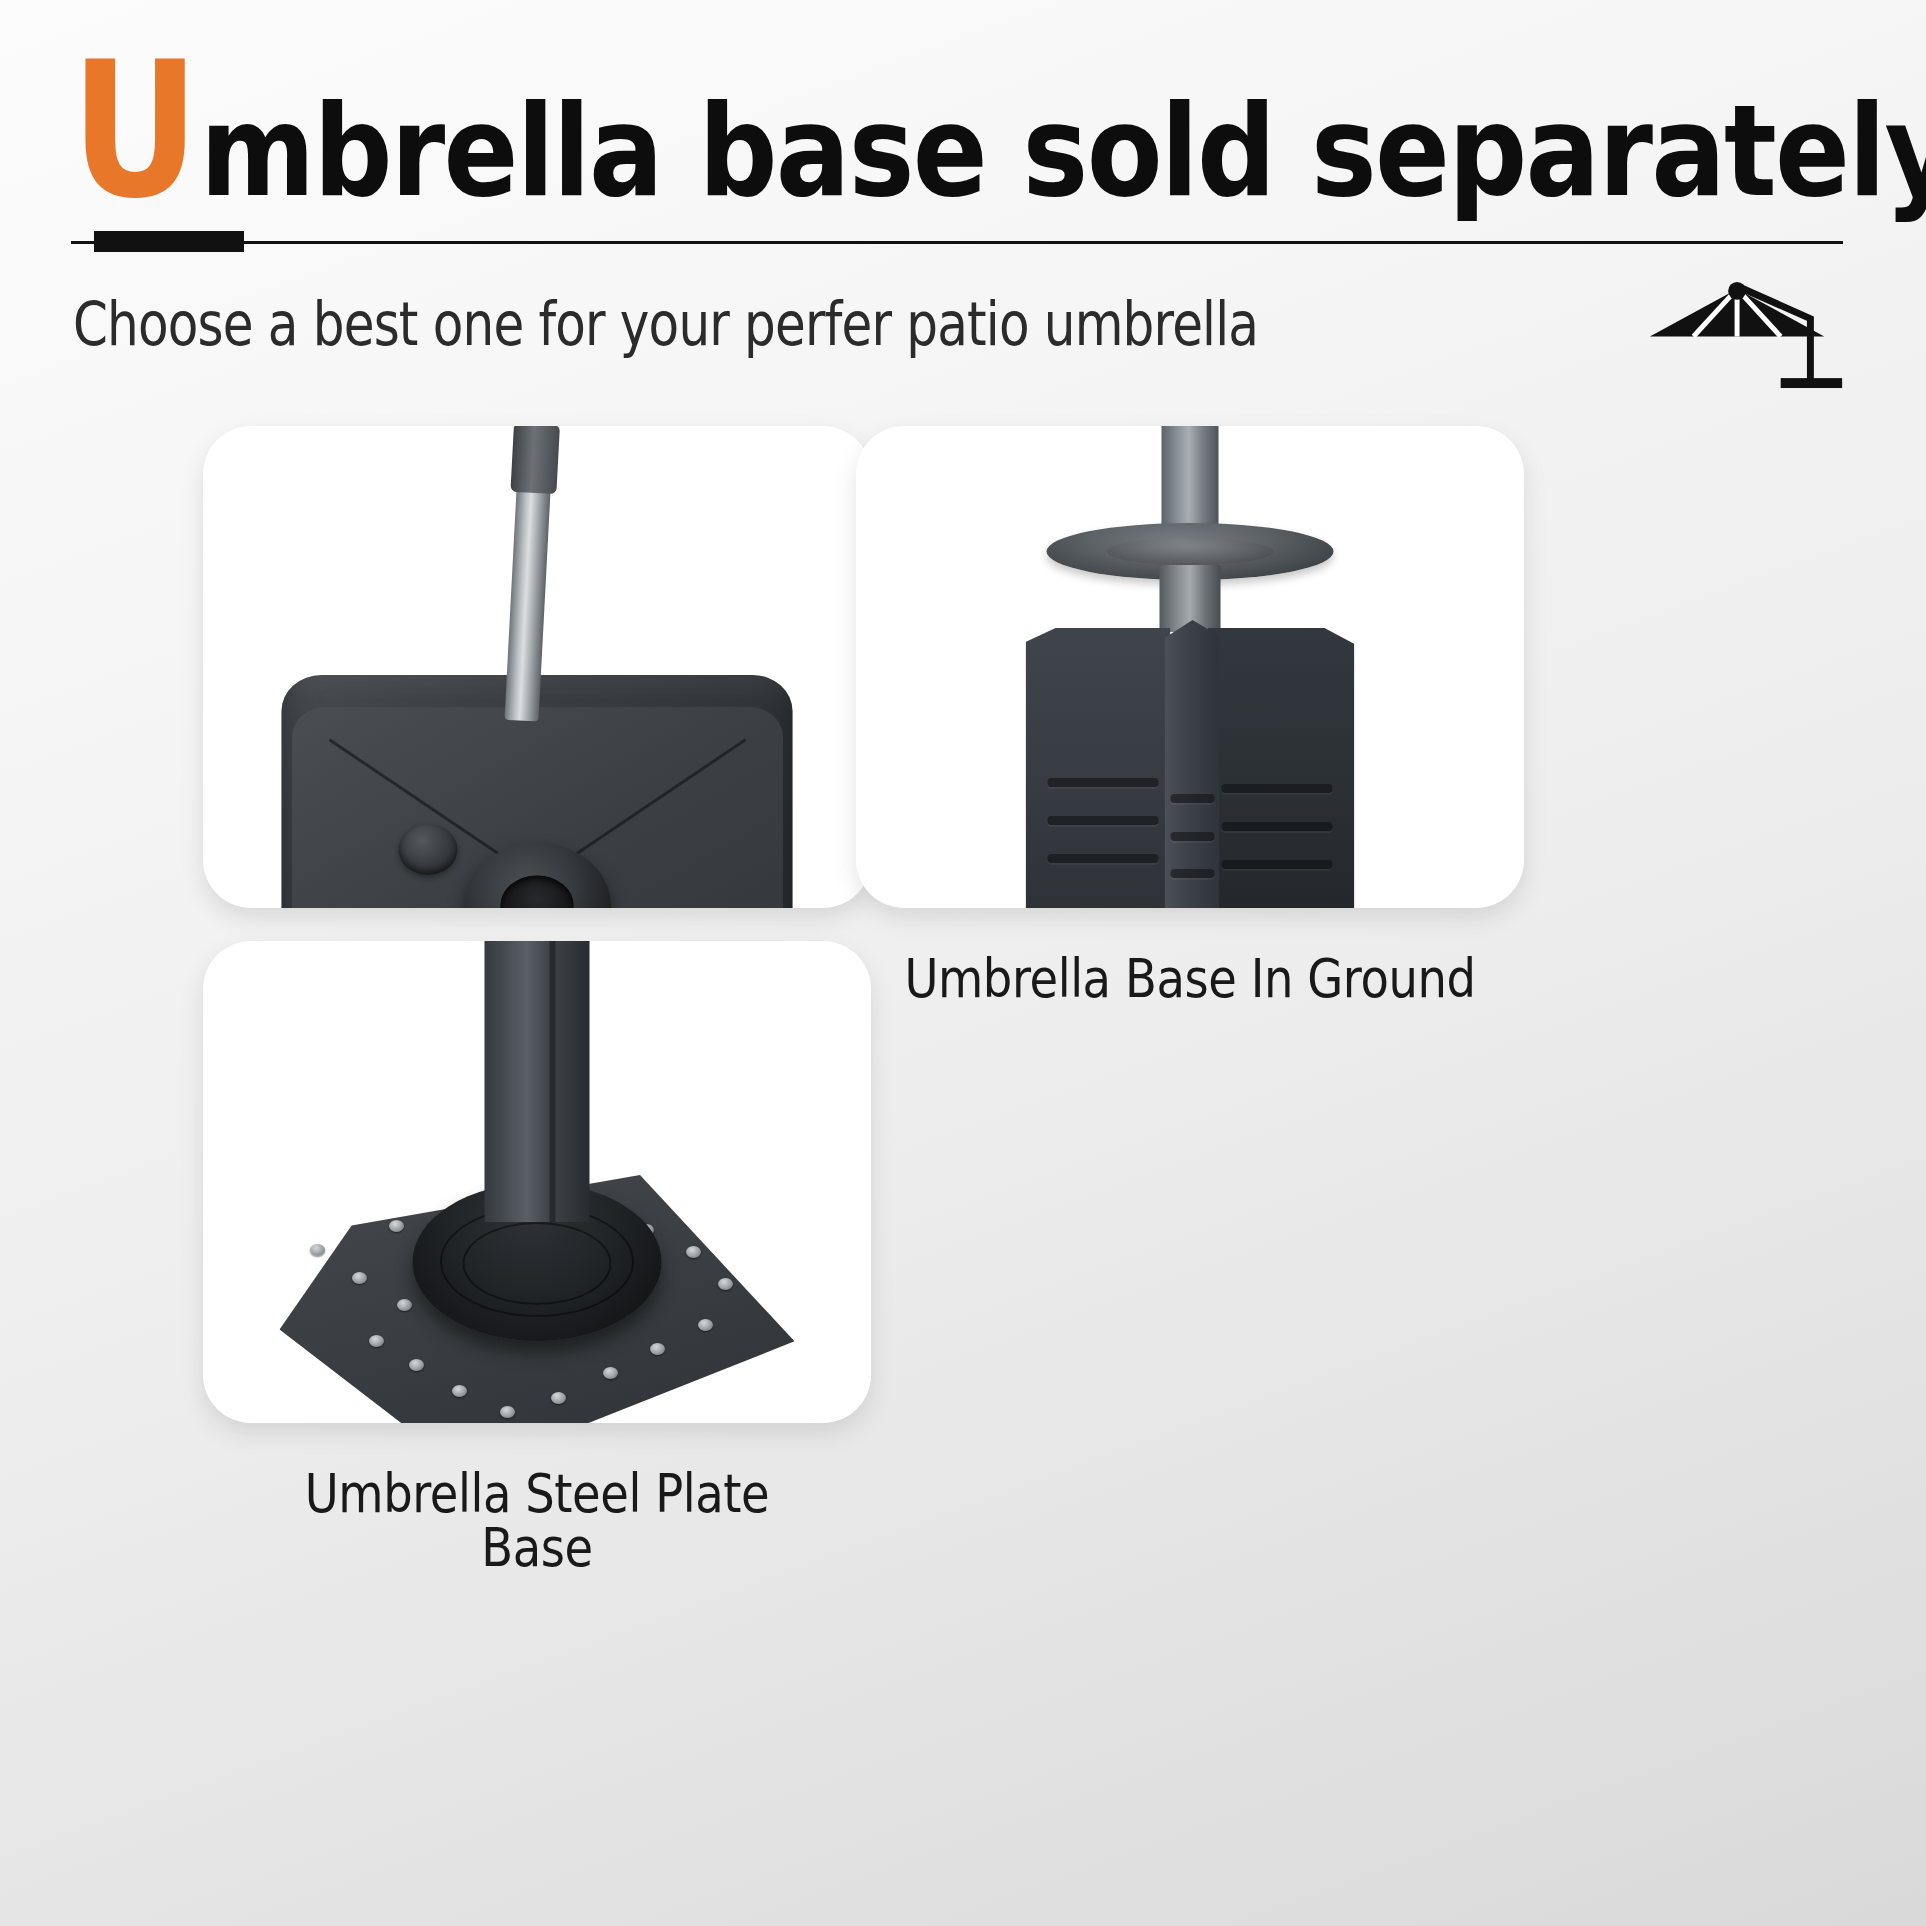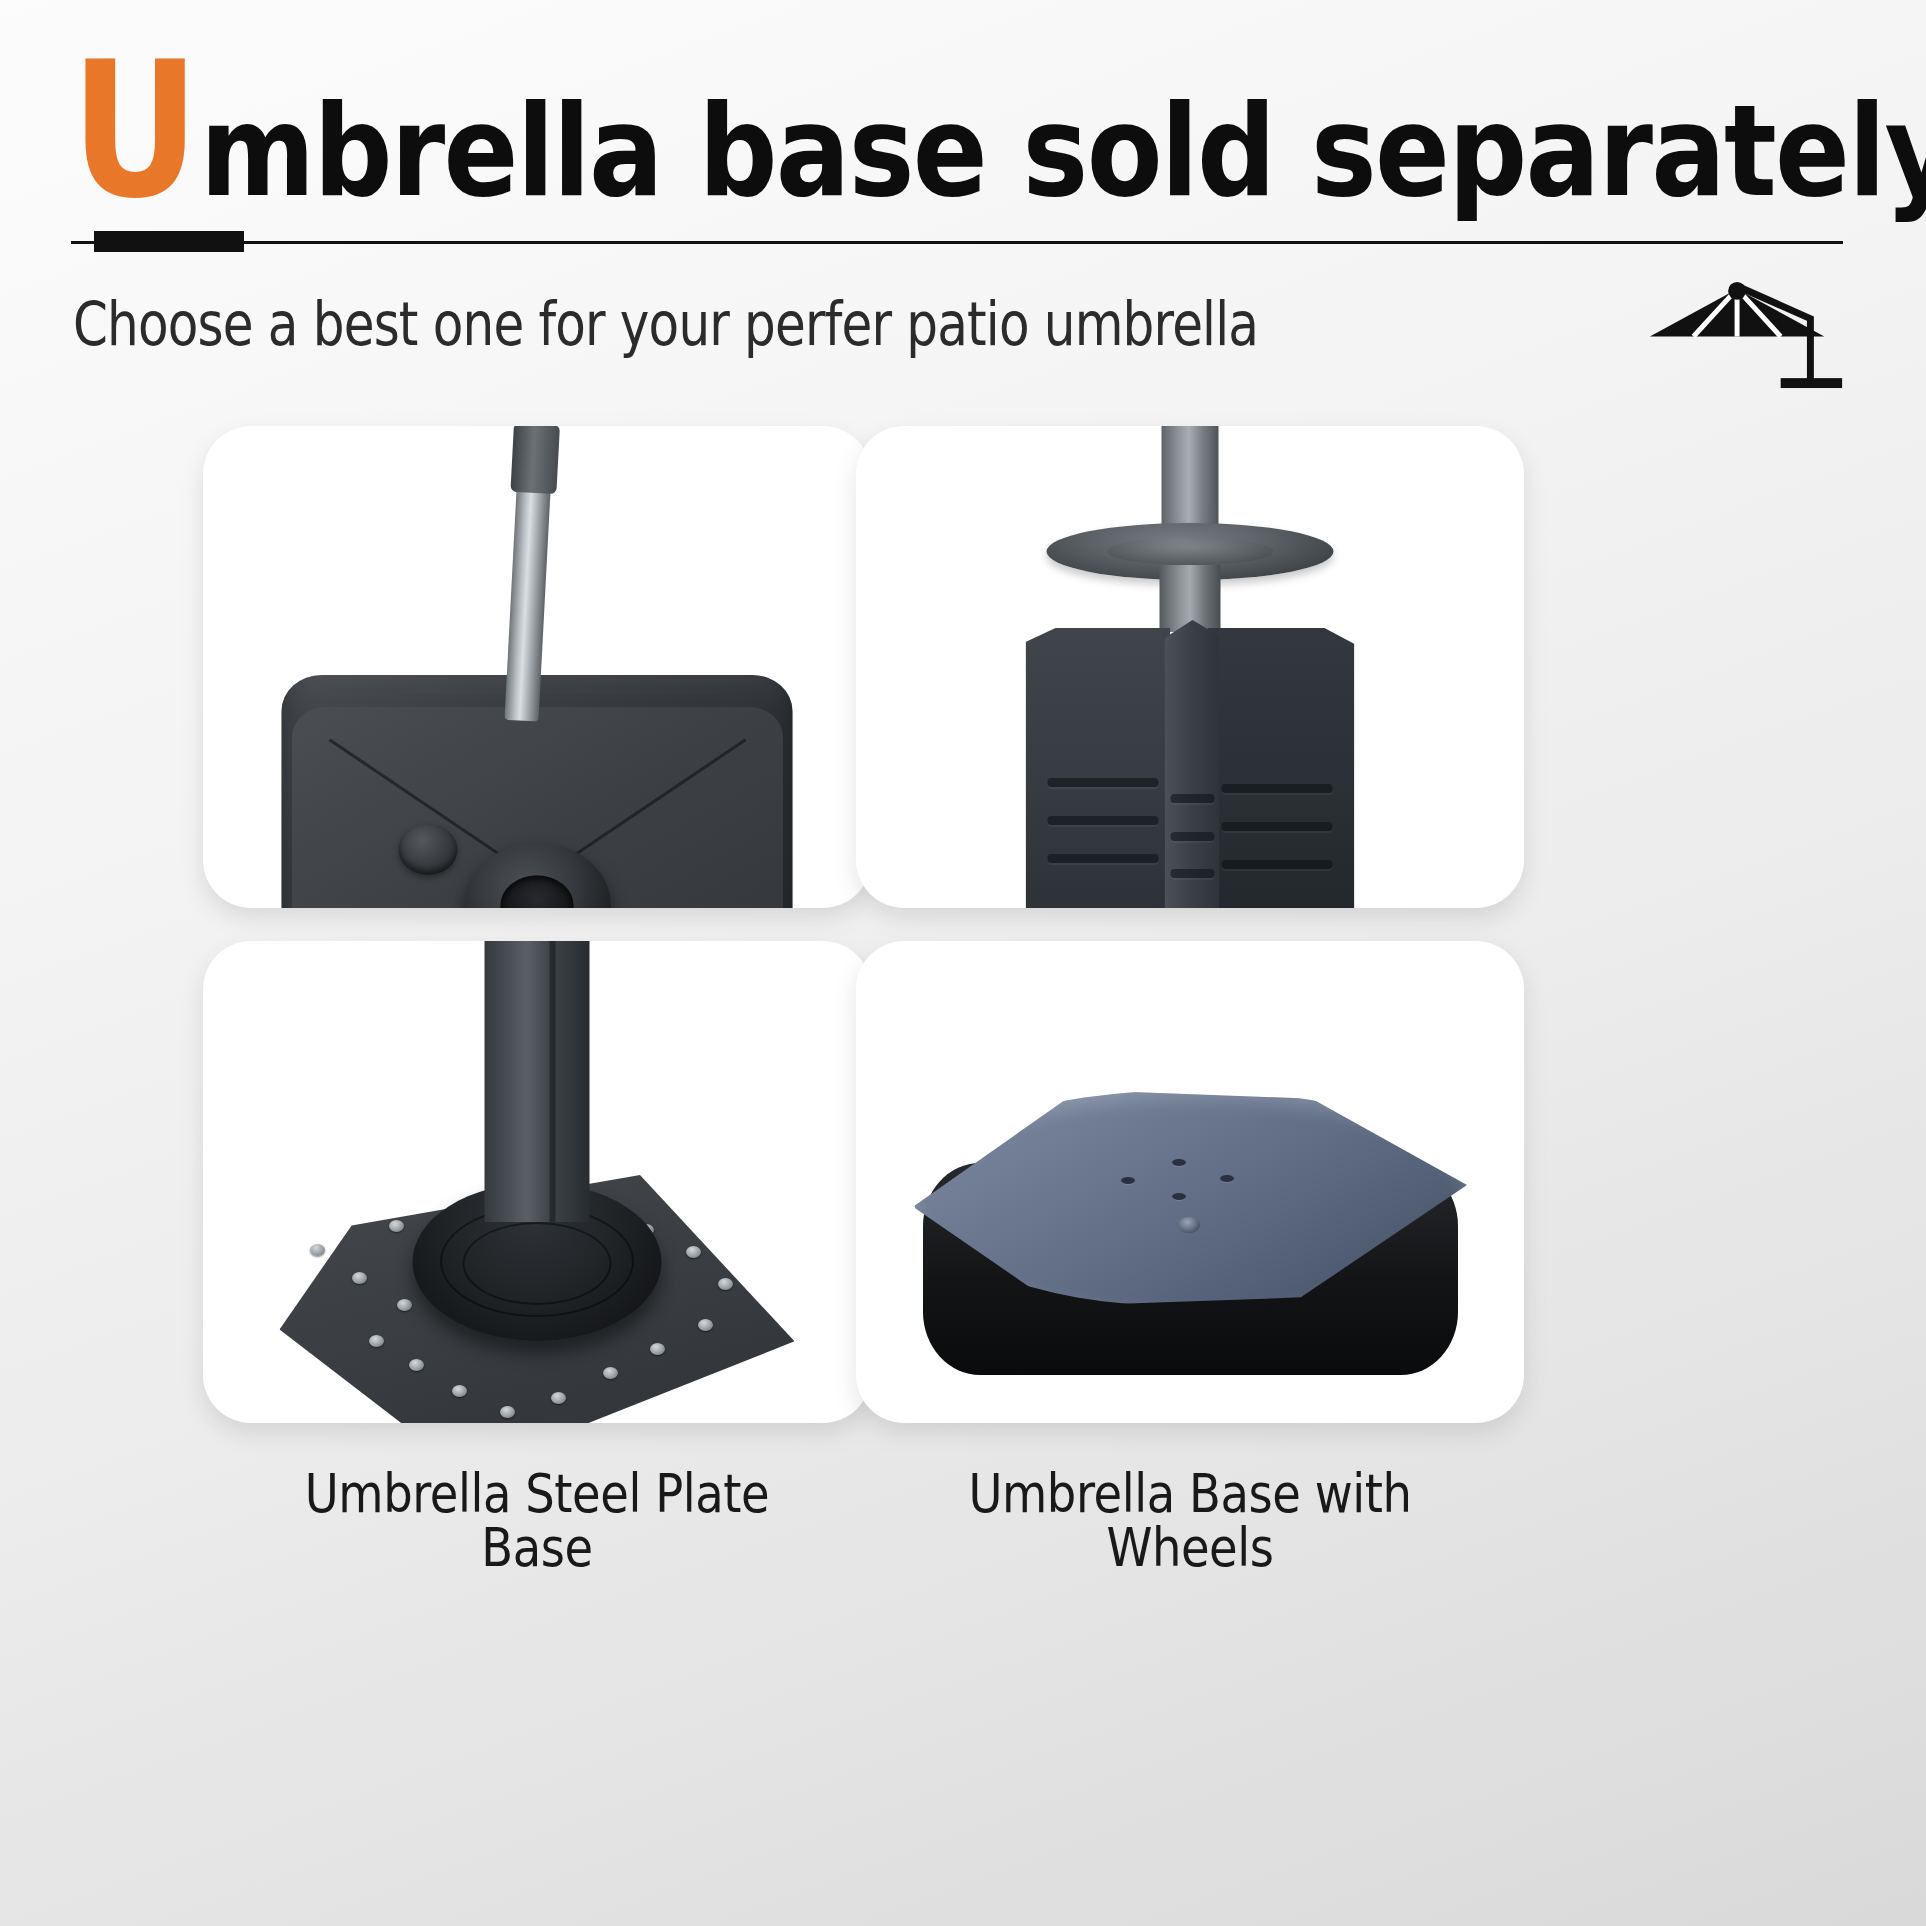--- a/index.html
+++ b/index.html
@@ -341,29 +341,15 @@
 
         <div class="sp-hub"></div>
         <div class="sp-ring sp-r1"></div>
         <div class="sp-ring sp-r2"></div>
         <div class="sp-pole"></div>
       </div>
     </div>
     <div class="caption">Umbrella Steel Plate Base</div>
   </div>
 
-  <div class="cell cell-br">
-    <div class="card">
-      <div class="wh-wrap">
-        <div class="wh-body"></div>
-        <div class="wh-top"></div>
-        <div class="wh-hole" style="left:259px; top:69px;"></div>
-        <div class="wh-hole" style="left:208px; top:87px;"></div>
-        <div class="wh-hole" style="left:307px; top:85px;"></div>
-        <div class="wh-hole" style="left:259px; top:103px;"></div>
-        <div class="wh-bolt" style="left:265px; top:127px;"></div>
-      </div>
-    </div>
-    <div class="caption">Umbrella Base with Wheels</div>
-  </div>
 
 </div>
 
 
 </body></html>

